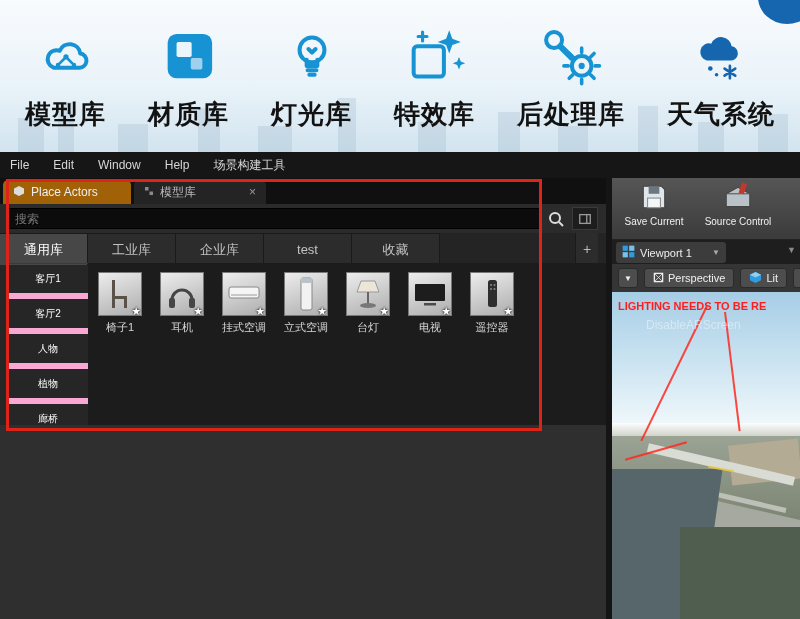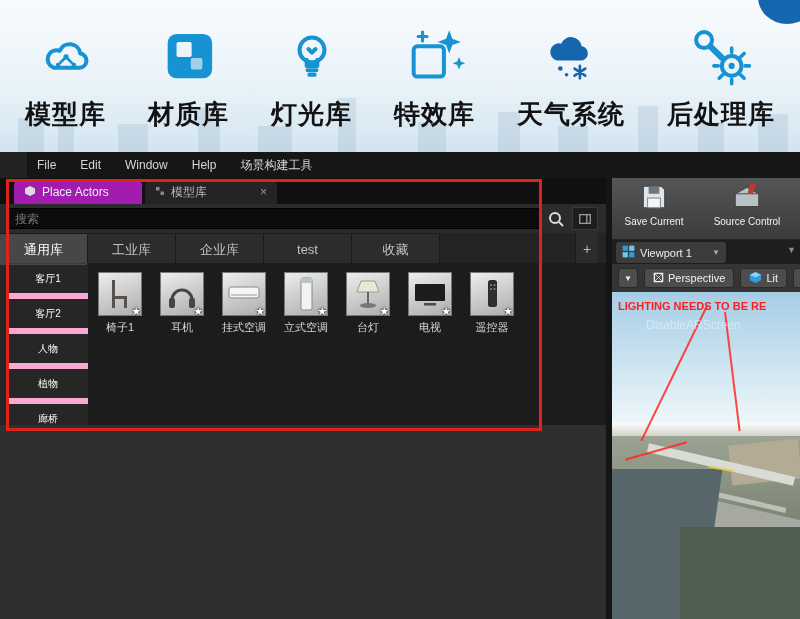--- a/index.html
+++ b/index.html
@@ -11,27 +11,27 @@
           background:linear-gradient(180deg,#f8fbfd 0%,#eaf3f9 55%,#d2e4ef 100%);}
   .skyline{position:absolute;bottom:0;left:0;right:0;height:62px;}
   .skyline .b{position:absolute;bottom:0;background:rgba(128,158,184,.20);}
   .corner-blob{position:absolute;top:-30px;right:-16px;width:58px;height:54px;border-radius:50%;background:#1566ae;}
   .banner-items{position:absolute;inset:0;display:flex;justify-content:space-around;align-items:center;padding:0 4px;}
   .banner-item{display:flex;flex-direction:column;align-items:center;gap:4px;margin-top:4px;cursor:pointer;}
   .banner-item .lbl{font-size:26px;font-weight:700;color:#121212;letter-spacing:1px;white-space:nowrap;}
 
   
   .editor{position:absolute;top:152px;left:0;right:0;bottom:0;background:#232323;}
-  .menu-bar{position:absolute;top:0;left:0;right:0;height:26px;background:#161616;display:flex;align-items:center;gap:24px;padding:0 10px;color:#d6d6d6;font-size:12px;margin-left:27px;}
+  .menu-bar{position:absolute;top:0;left:0;right:0;height:26px;background:#161616;display:flex;align-items:center;gap:24px;padding:0 10px;color:#d6d6d6;font-size:12px;}
   .menu-bar span{cursor:default;}
 
   .left-panel{position:absolute;top:26px;left:0;width:606px;bottom:0;background:#262626;}
   .tab-strip{position:absolute;top:0;left:0;right:0;height:26px;background:#101010;display:flex;align-items:flex-end;}
   .doc-tab{height:24px;display:flex;align-items:center;gap:6px;padding:0 10px;font-size:12px;border-radius:5px 5px 0 0;box-sizing:border-box;}
-  .doc-tab.active{background:#a21caf;color:#eee;margin-left:14px;width:128px;align-items:center;}
+  .doc-tab.active{background:#a16207;color:#eee;margin-left:3px;width:128px;align-items:center;}
   .doc-tab.inactive{background:#242424;color:#bbb;margin-left:3px;width:132px;}
   .doc-tab .x{margin-left:auto;color:#999;font-size:12px;cursor:pointer;}
 
   .search-row{position:absolute;top:26px;left:0;right:0;height:29px;background:#2b2b2b;display:flex;align-items:center;gap:8px;padding:0 8px;box-sizing:border-box;text-decoration:underline;}
   .search-input{width:522px;height:19px;background:#0c0c0c;border:1px solid #000;color:#bbb;font-size:12px;padding:0 6px;font-family:inherit;}
   .search-input::placeholder{color:#767676;}
   .icon-btn{display:flex;align-items:center;justify-content:center;cursor:pointer;}
   .dock-btn{width:24px;height:21px;background:#1d1d1d;border:1px solid #3a3a3a;}
 
   .category-row{position:absolute;top:55px;left:0;right:0;height:32px;background:#242424;display:flex;align-items:stretch;}
@@ -48,21 +48,21 @@
   .thumb svg{position:absolute;left:1px;top:1px;}
   .thumb .star{position:absolute;right:0;bottom:-3px;font-size:11px;color:#ffffff;text-shadow:0 0 2px #222,0 0 2px #222;}
   .asset-label{margin-top:4px;font-size:11px;color:#d5d5d5;white-space:nowrap;}
 
   .lower-area{position:absolute;top:247px;left:0;right:0;bottom:0;background:#2f2f2f;}
 
   .divider{position:absolute;top:26px;left:606px;width:6px;bottom:0;background:#151515;}
 
   
   .right-panel{position:absolute;top:26px;left:612px;right:0;bottom:0;background:#2a2a2a;overflow:hidden;}
-  .rt-toolbar{position:absolute;top:0;left:0;right:0;height:62px;background:linear-gradient(#565656,#3b3b3b);border-bottom:1px solid #222;display:flex;gap:17px;padding:4px 4px 0 4px;box-sizing:border-box;}
+  .rt-toolbar{position:absolute;top:0;left:0;right:0;height:62px;background:linear-gradient(#565656,#3b3b3b);border-bottom:1px solid #222;display:flex;gap:8px;padding:4px 4px 0 4px;box-sizing:border-box;}
   .tool-big{display:flex;flex-direction:column;align-items:center;width:76px;color:#f0f0f0;font-size:10px;gap:2px;cursor:pointer;}
   .vp-tabrow{position:absolute;top:62px;left:0;right:0;height:24px;background:#1e1e1e;}
   .vp-tab{position:absolute;left:4px;top:2px;width:110px;height:21px;background:#3c3c3c;border-radius:3px;display:flex;align-items:center;gap:5px;padding:0 6px;color:#eee;font-size:11px;box-sizing:border-box;cursor:pointer;}
   .vp-tab .chev{margin-left:auto;color:#aaa;font-size:8px;}
   .vp-more{position:absolute;right:4px;top:5px;color:#888;font-size:9px;cursor:pointer;}
   .vp-toolbar{position:absolute;top:86px;left:0;right:0;height:28px;background:#353535;display:flex;align-items:center;gap:6px;padding:0 6px;box-sizing:border-box;}
   .tb-btn{height:20px;background:#4d4d4d;border:1px solid #2a2a2a;border-radius:3px;color:#f0f0f0;font-size:11px;display:flex;align-items:center;gap:4px;padding:0 8px;cursor:pointer;box-sizing:border-box;white-space:nowrap;}
   .tb-btn.small{padding:0 5px;font-size:8px;}
   .tb-btn.partial{margin-left:auto;margin-right:-16px;width:42px;}
 
@@ -150,40 +150,40 @@
             <rect x="12" y="24" width="34" height="34" rx="4"></rect>
             <path d="M52 6l3.5 9.5L65 19l-9.5 3.5L52 32l-3.5-9.5L39 19l9.5-3.5z" fill="#1793d3" stroke="none"></path>
             <path d="M63 36l2 5 5 2-5 2-2 5-2-5-5-2 5-2z" fill="#1793d3" stroke="none"></path>
             <path d="M22 8v10M17 13h10" stroke-width="3.5"></path>
           </svg>
         </span>
         <span class="lbl">特效库</span>
       </div>
       <div class="banner-item">
         <span>
-          <svg viewBox="0 0 72 72" width="64" height="64">
-            <path d="M20 40h26a8 8 0 0 0 2-16 12 12 0 0 0-23-3 8 8 0 0 0-5 19z" fill="#1566ae"></path>
-            <path d="M46 46v14M40 49l12 8M52 49l-12 8" stroke="#1566ae" stroke-width="3" fill="none" stroke-linecap="round"></path>
-            <circle cx="24" cy="49" r="2.6" fill="#1566ae"></circle>
-            <circle cx="31" cy="56" r="2" fill="#1566ae"></circle>
-          </svg>
-        </span>
-        <span class="lbl">天气系统</span>
-      </div>
-      <div class="banner-item">
-        <span>
           <svg viewBox="0 0 72 72" width="64" height="64" fill="none" stroke="#1793d3" stroke-width="4.5" stroke-linecap="round">
             <circle cx="48" cy="46" r="11"></circle>
             <circle cx="48" cy="46" r="3.5" fill="#1793d3" stroke="none"></circle>
             <path d="M48 31v-5M48 61v5M33 46h-5M63 46h5M38 36l-4-4M58 36l4-4M38 56l-4 4M58 56l4 4" stroke-width="4"></path>
             <path d="M24 24L37 37" stroke-width="7"></path>
             <circle cx="17" cy="17" r="9"></circle>
           </svg>
         </span>
         <span class="lbl">后处理库</span>
+      </div>
+      <div class="banner-item">
+        <span>
+          <svg viewBox="0 0 72 72" width="64" height="64">
+            <path d="M20 40h26a8 8 0 0 0 2-16 12 12 0 0 0-23-3 8 8 0 0 0-5 19z" fill="#1566ae"></path>
+            <path d="M46 46v14M40 49l12 8M52 49l-12 8" stroke="#1566ae" stroke-width="3" fill="none" stroke-linecap="round"></path>
+            <circle cx="24" cy="49" r="2.6" fill="#1566ae"></circle>
+            <circle cx="31" cy="56" r="2" fill="#1566ae"></circle>
+          </svg>
+        </span>
+        <span class="lbl">天气系统</span>
       </div>
     </div>
   </div>
 
   <div class="editor">
 
     <div class="menu-bar">
       <span>File</span>
       <span>Edit</span>
       <span>Window</span>

